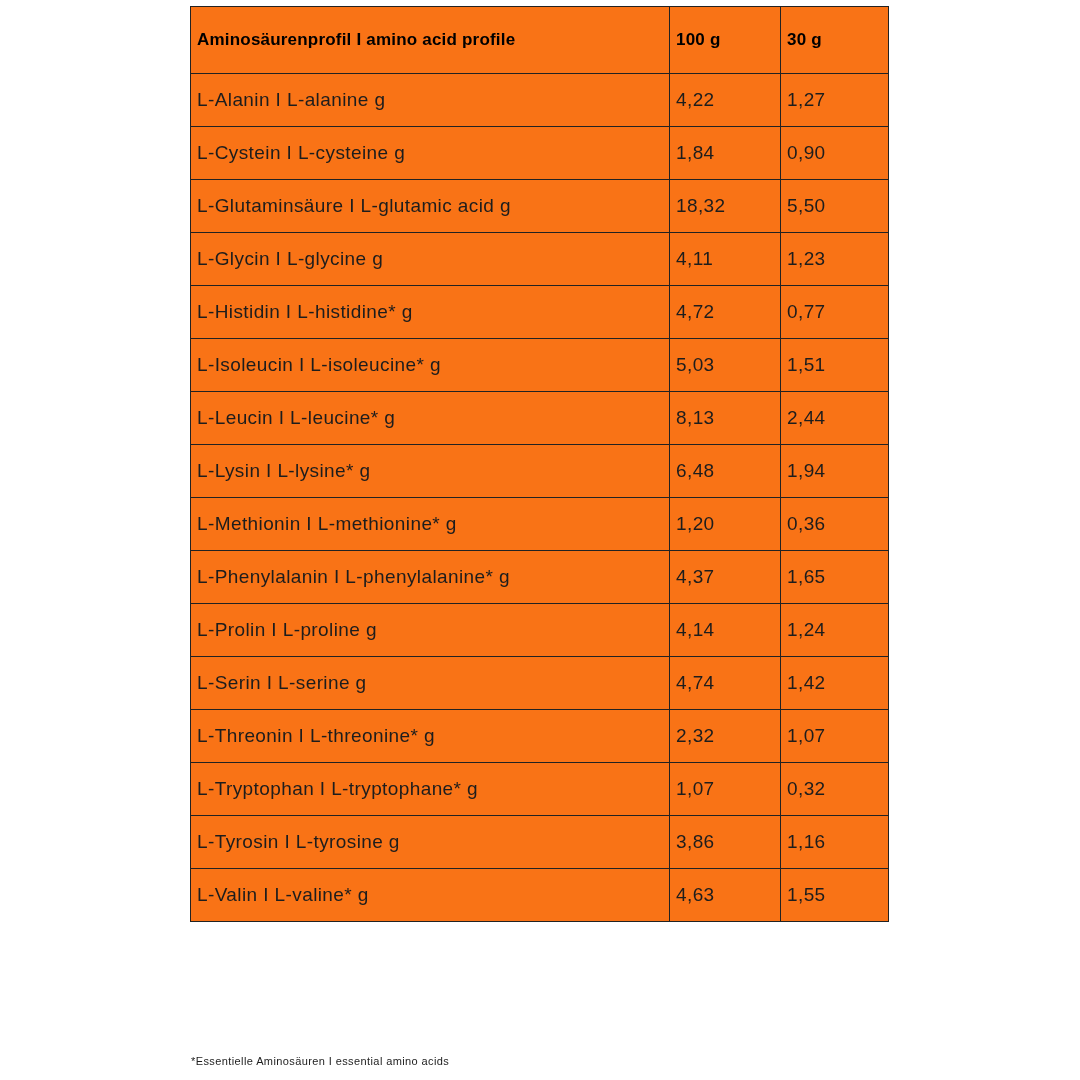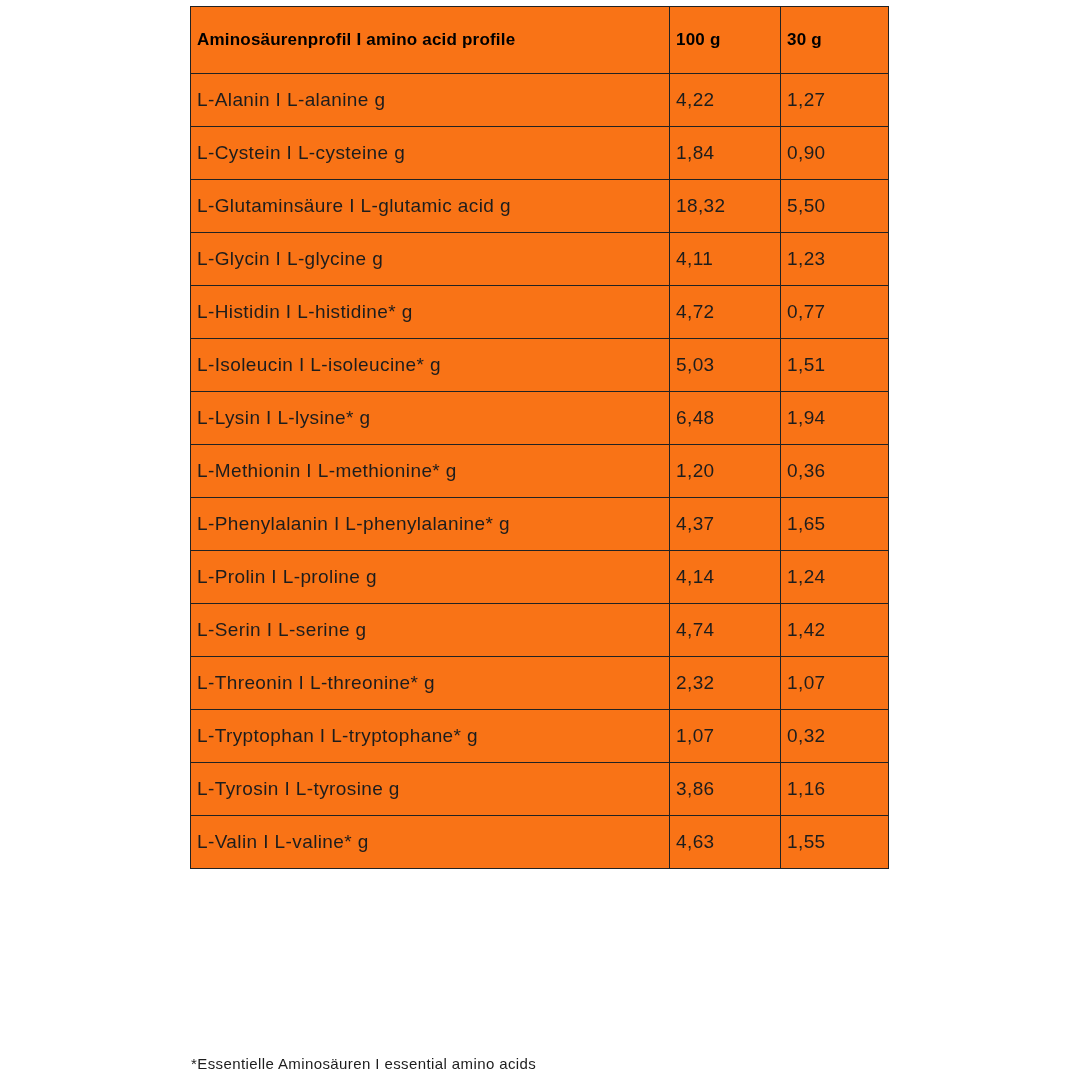--- a/index.html
+++ b/index.html
@@ -48,21 +48,21 @@
     height: 52px;
     font-size: 19px;
     font-weight: 400;
     color: #1d1d1d;
     letter-spacing: 0.4px;
   }
   .footnote {
     position: absolute;
     left: 191px;
     top: 1055px;
-    font-size: 15px;
+    font-size: 11px;
     letter-spacing: 0.4px;
     color: #1d1d1d;
     white-space: nowrap;
   }
 </style>
 </head>
 <body>
 
 <div class="canvas">
 
@@ -111,20 +111,25 @@
     <td>4,72</td>
     <td>0,77</td>
   </tr>
 
   <tr>
     <td>L-Isoleucin I L-isoleucine* g</td>
     <td>5,03</td>
     <td>1,51</td>
   </tr>
 
+  <tr>
+    <td>L-Leucin I L-leucine* g</td>
+    <td>8,13</td>
+    <td>2,44</td>
+  </tr>
 
   <tr>
     <td>L-Lysin I L-lysine* g</td>
     <td>6,48</td>
     <td>1,94</td>
   </tr>
 
   <tr>
     <td>L-Methionin I L-methionine* g</td>
     <td>1,20</td>

